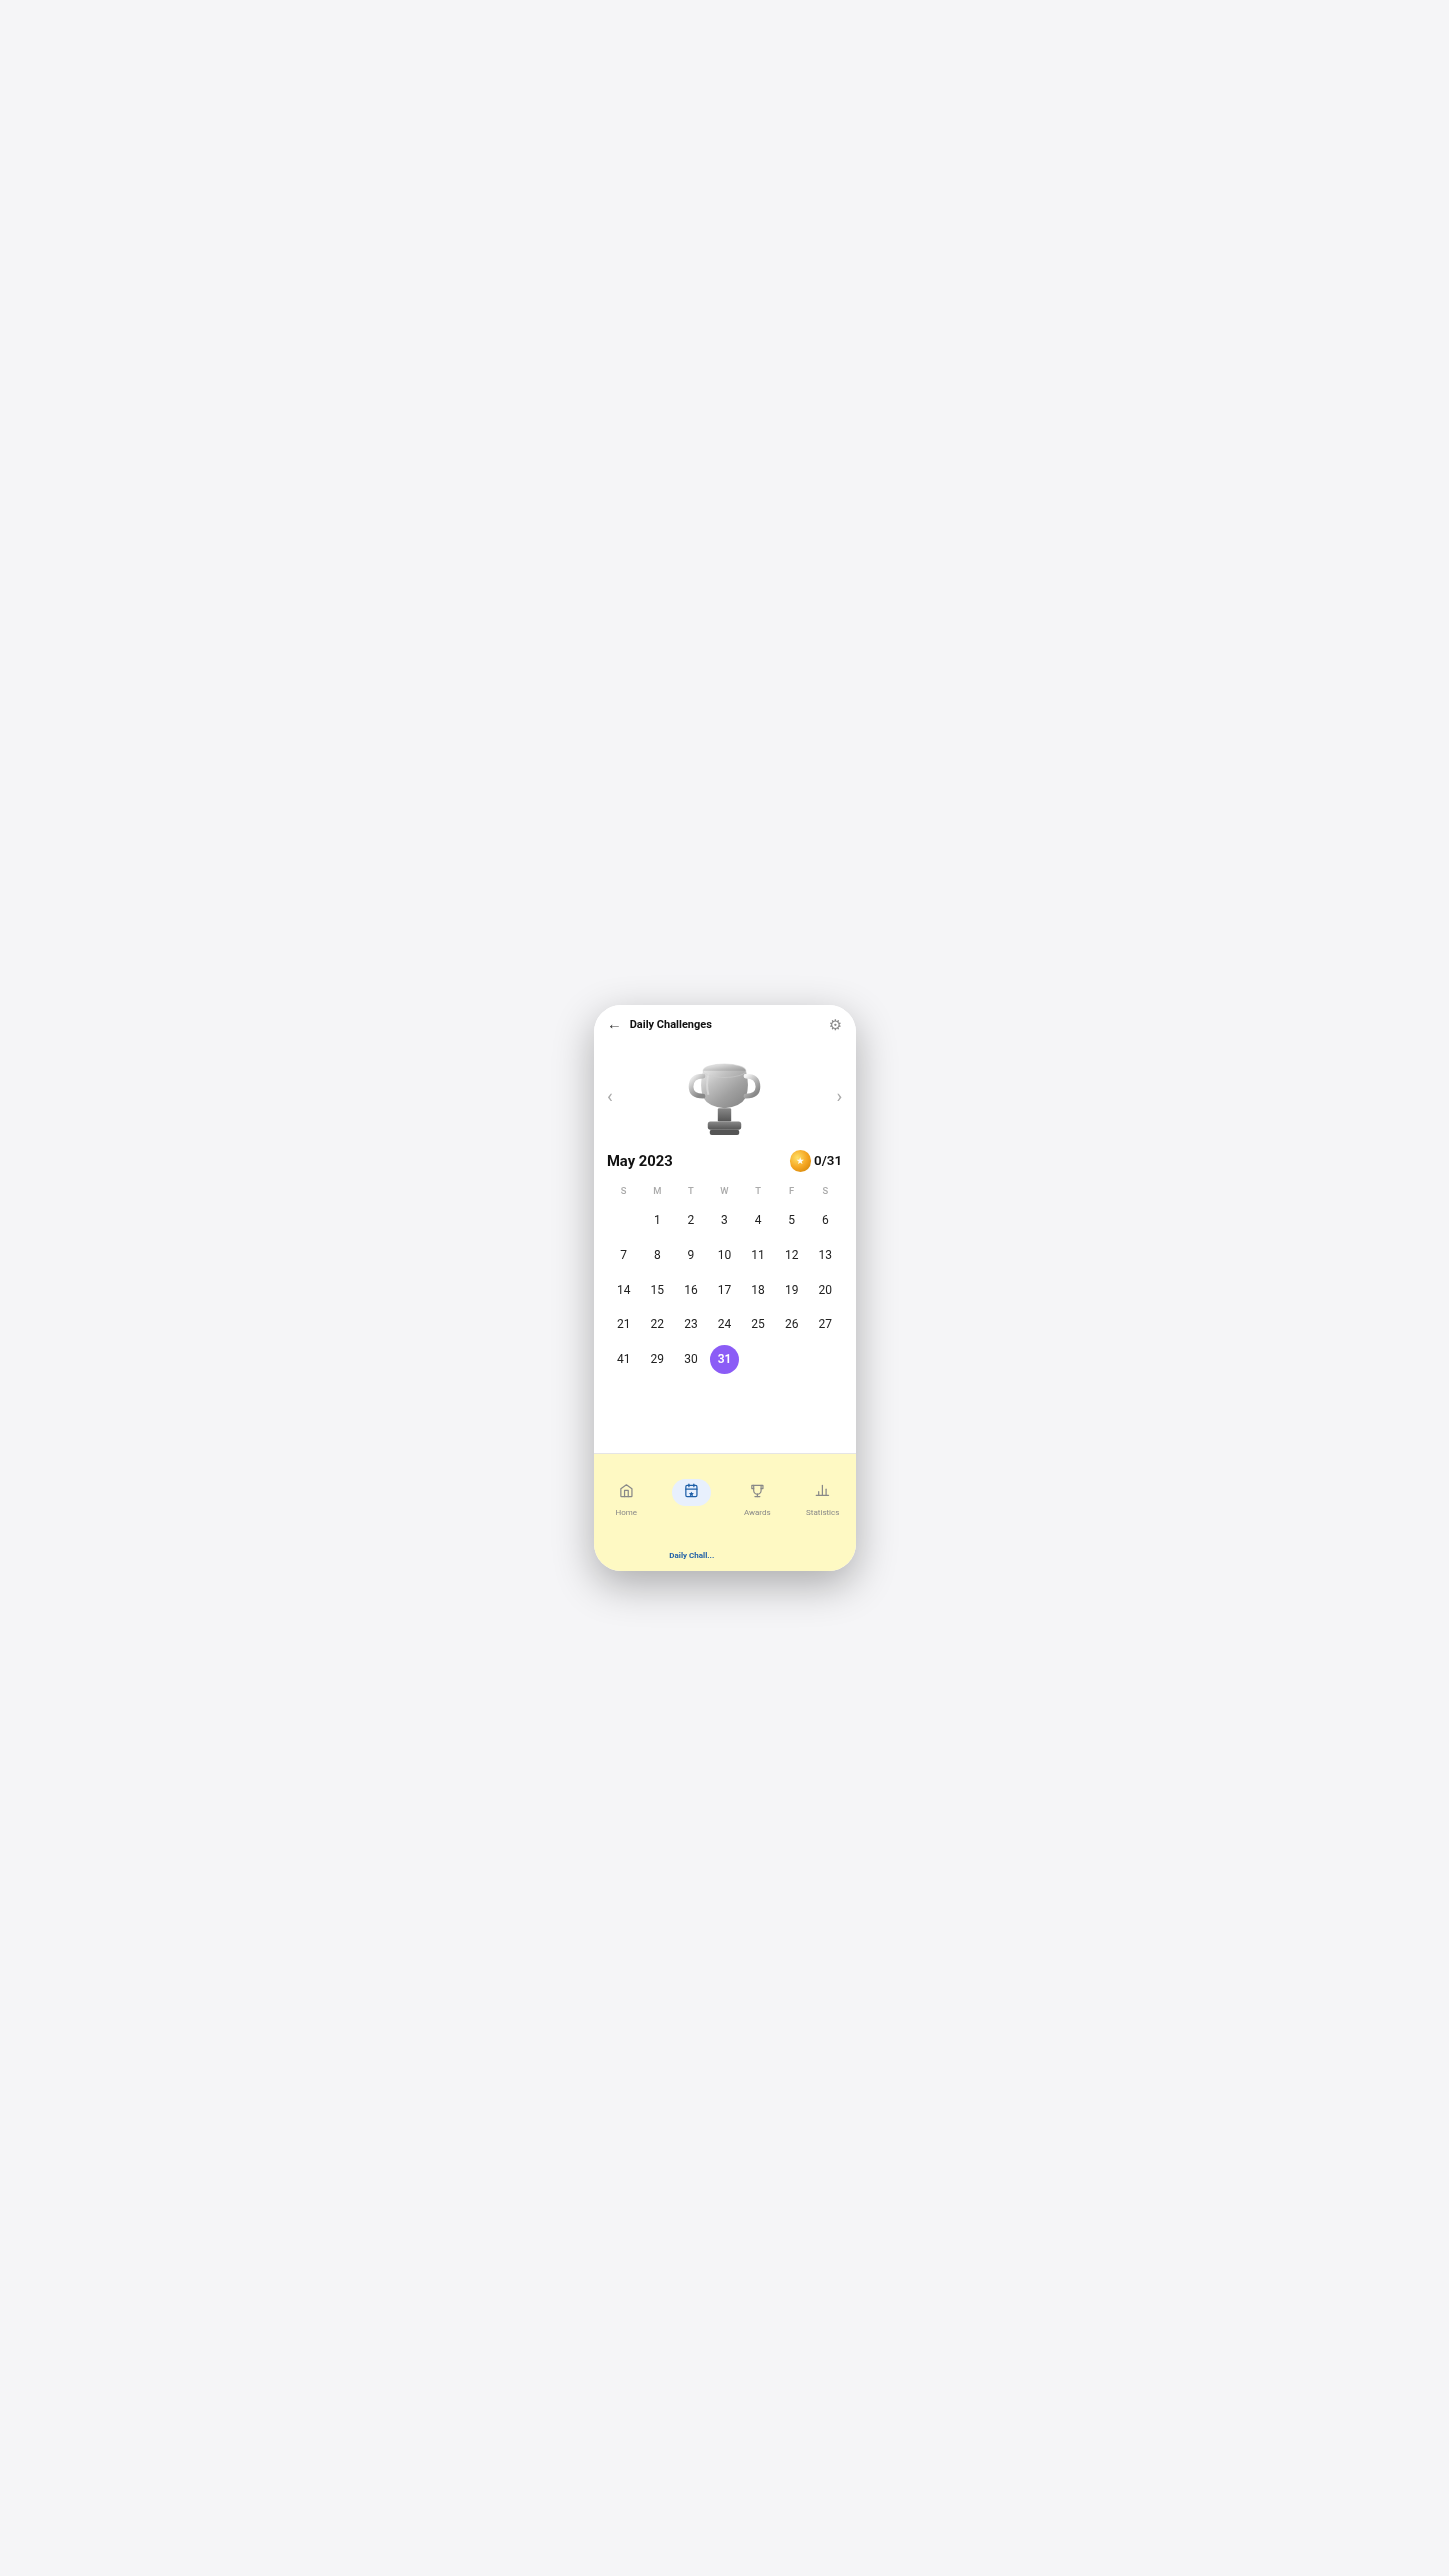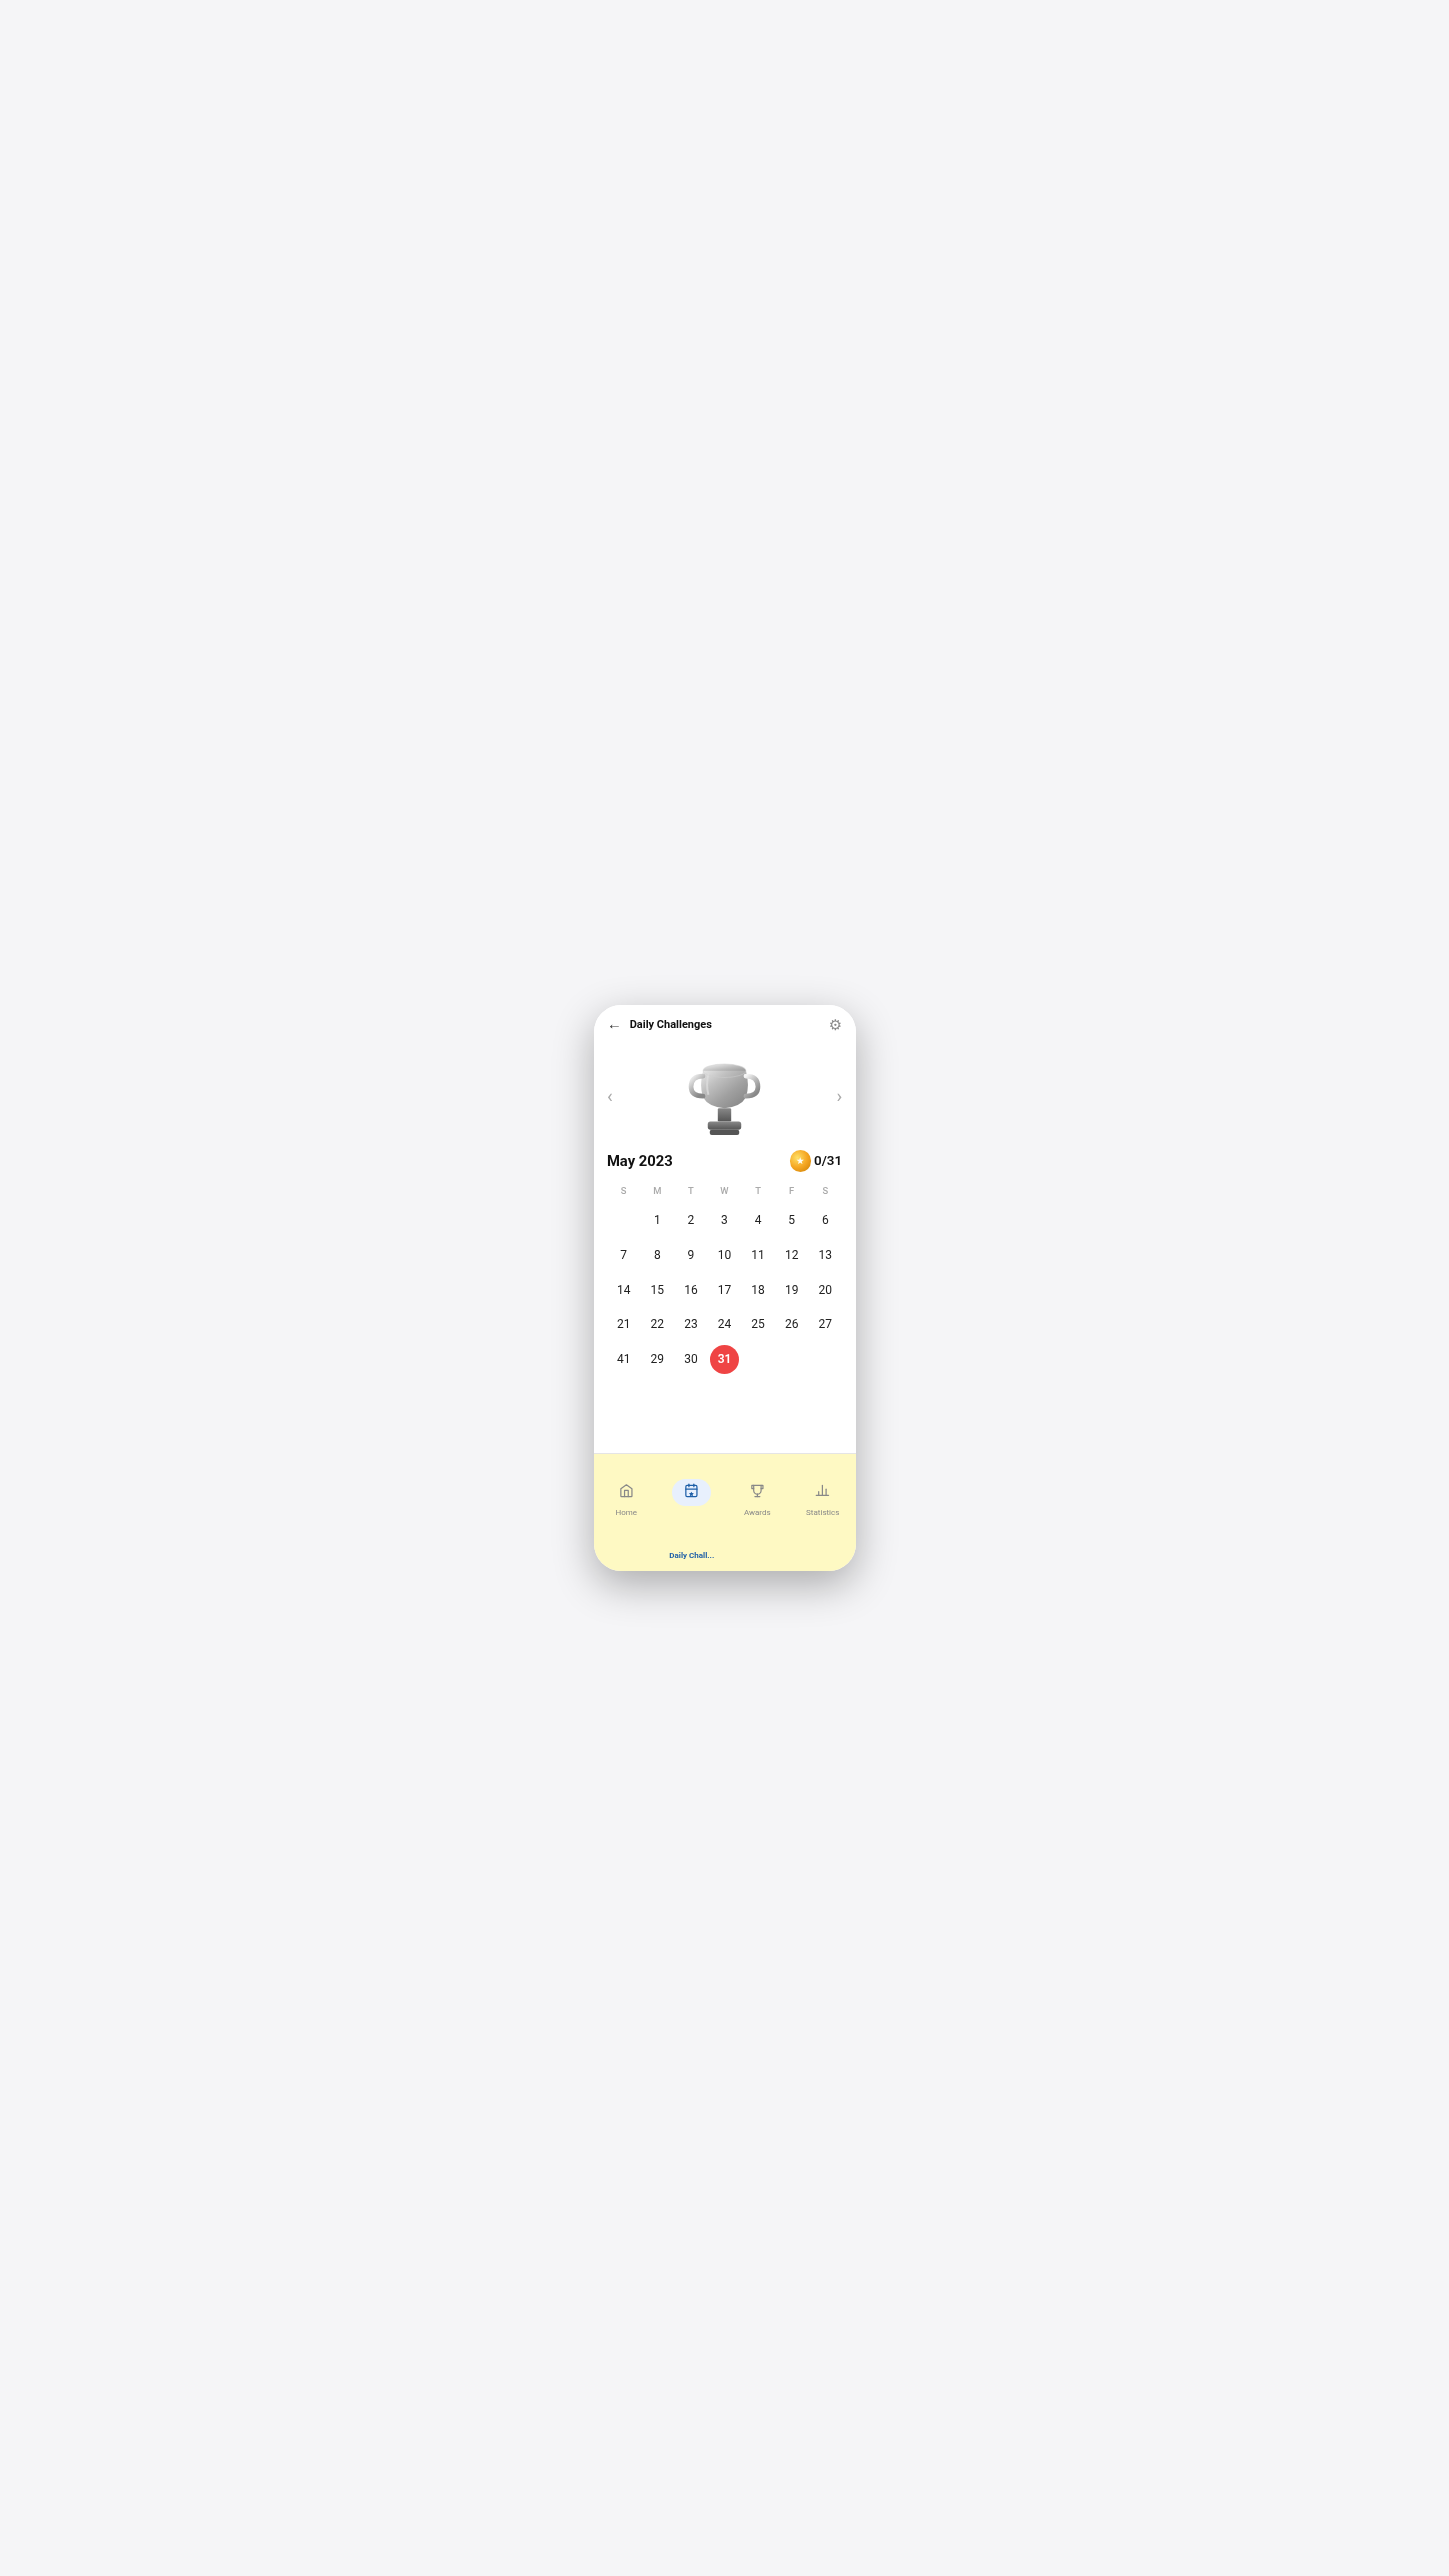--- a/index.html
+++ b/index.html
@@ -174,21 +174,21 @@
       width: 29.5px;
       height: 29.5px;
       margin: 2.7px auto;
       display: flex;
       align-items: center;
       justify-content: center;
       font-weight: 400;
     }
 
     .calendar-cell.today {
-      background: #ef4444;
+      background: #8b5cf6;
       color: #ffffff;
       font-weight: 600;
       border-radius: 50%;
     }
 
     .calendar-cell.empty {
       cursor: default;
     }
 
     

